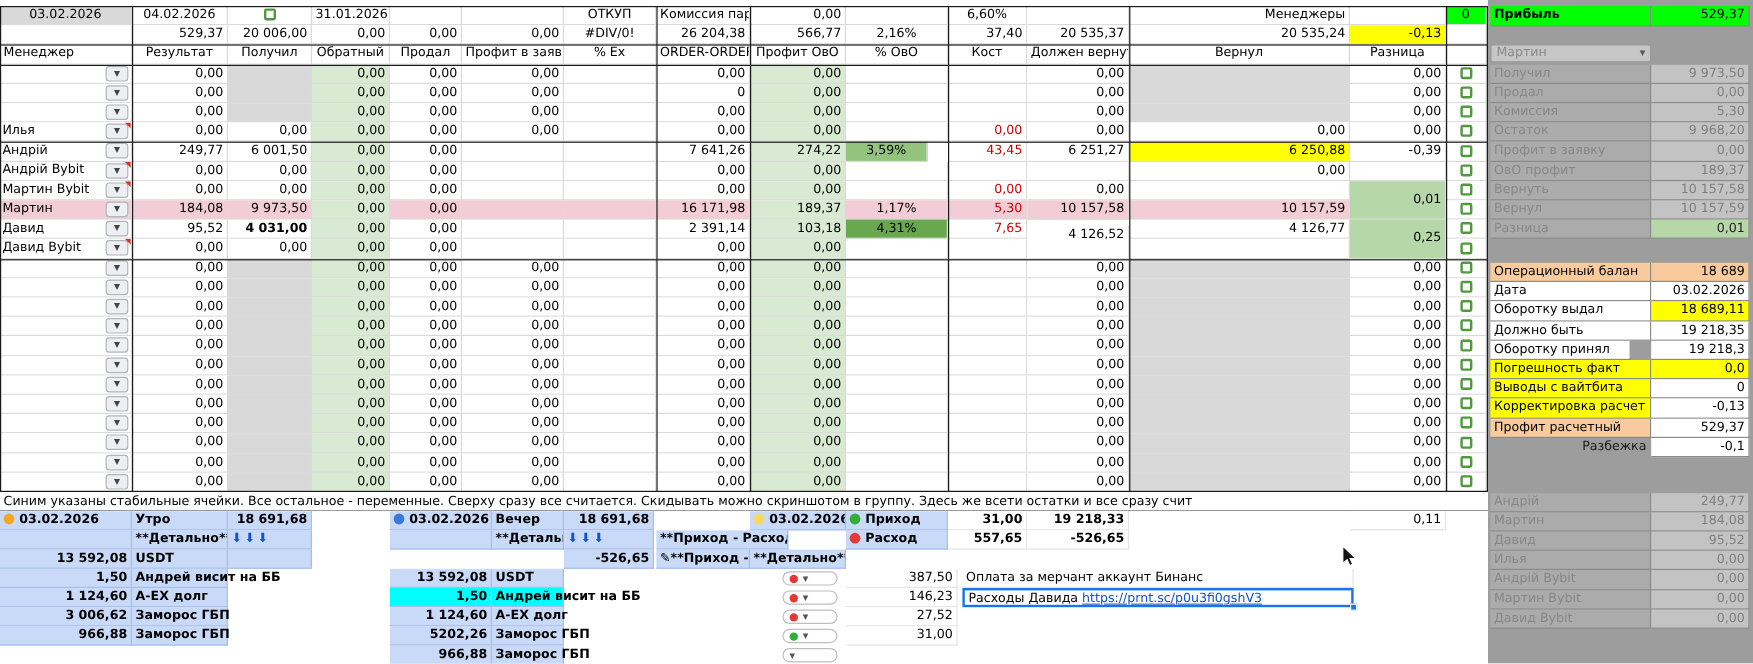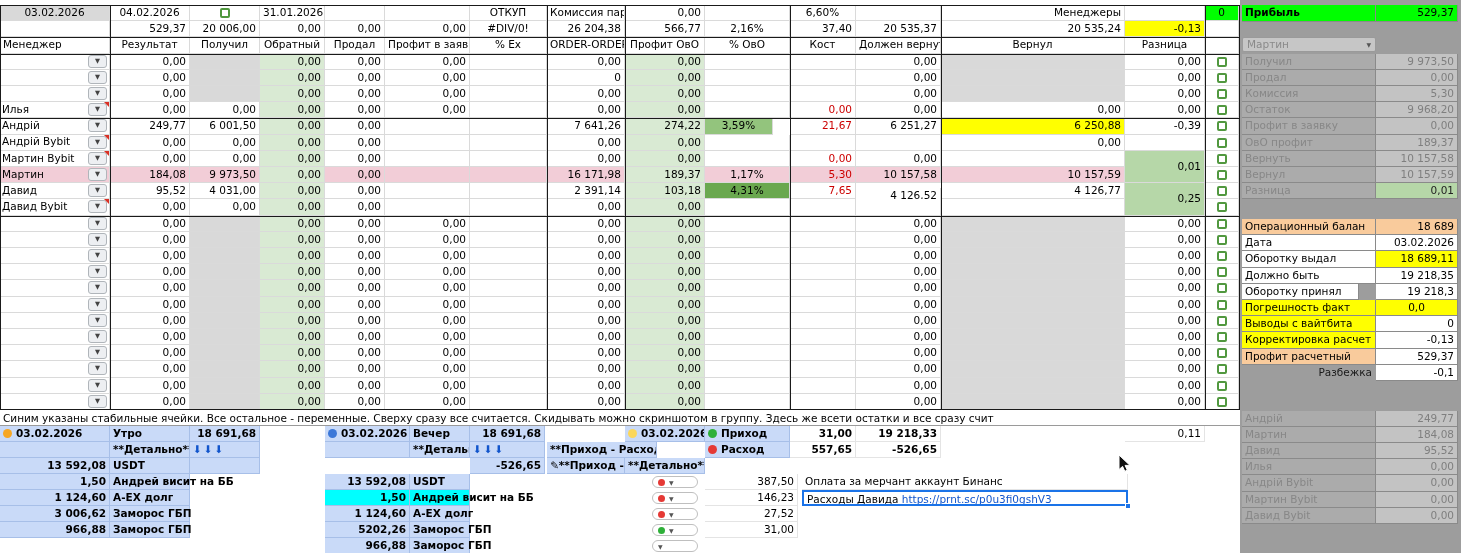--- a/index.html
+++ b/index.html
@@ -200,21 +200,21 @@
     </div>
     <div class="cell num" style="left: 110px; top: 113.4px; width: 80px; height: 16.2px;">249,77</div>
     <div class="cell num" style="left: 190px; top: 113.4px; width: 70px; height: 16.2px;">6 001,50</div>
     <div class="cell num lgreen" style="left: 260px; top: 113.4px; width: 65px; height: 16.2px;">0,00</div>
     <div class="cell num" style="left: 325px; top: 113.4px; width: 60px; height: 16.2px;">0,00</div>
     <div class="cell num" style="left: 385px; top: 113.4px; width: 85px; height: 16.2px;"></div>
     <div class="cell num" style="left: 470px; top: 113.4px; width: 77px; height: 16.2px;"></div>
     <div class="cell num" style="left: 547px; top: 113.4px; width: 78px; height: 16.2px;">7 641,26</div>
     <div class="cell num lgreen" style="left: 625px; top: 113.4px; width: 80px; height: 16.2px;">274,22</div>
     <div class="cell ctr green1" style="left: 705px; top: 113.4px; width: 68px; height: 16.2px;">3,59%</div>
-    <div class="cell num cost" style="left: 790px; top: 113.4px; width: 66px; height: 16.2px;">21,67</div>
+    <div class="cell num cost" style="left: 790px; top: 113.4px; width: 66px; height: 16.2px;">43,45</div>
     <div class="cell num" style="left: 856px; top: 113.4px; width: 85px; height: 16.2px;">6 251,27</div>
     <div class="cell num yellow" style="left: 941px; top: 113.4px; width: 184px; height: 16.2px;">6 250,88</div>
     <div class="cell num" style="left: 1125px; top: 113.4px; width: 80px; height: 16.2px;">-0,39</div>
     <div class="cell ctr" style="left: 1205px; top: 113.4px; width: 34px; height: 16.2px;"><span class="chk"></span></div>
     <div class="cell mgr" style="left: 0px; top: 129.6px; width: 110px; height: 16.2px;">
       <span class="nm">Андрій Bybit</span>
       <span class="dd">▼</span>
       <span class="marker"></span>
     </div>
     <div class="cell num" style="left: 110px; top: 129.6px; width: 80px; height: 16.2px;">0,00</div>
@@ -265,21 +265,21 @@
     <div class="cell ctr pink" style="left: 705px; top: 162px; width: 85px; height: 16.2px;">1,17%</div>
     <div class="cell num cost pink" style="left: 790px; top: 162px; width: 66px; height: 16.2px;">5,30</div>
     <div class="cell num pink" style="left: 856px; top: 162px; width: 85px; height: 16.2px;">10 157,58</div>
     <div class="cell num pink" style="left: 941px; top: 162px; width: 184px; height: 16.2px;">10 157,59</div>
     <div class="cell ctr" style="left: 1205px; top: 162px; width: 34px; height: 16.2px;"><span class="chk"></span></div>
     <div class="cell mgr" style="left: 0px; top: 178.2px; width: 110px; height: 16.2px;">
       <span class="nm">Давид</span>
       <span class="dd">▼</span>
     </div>
     <div class="cell num" style="left: 110px; top: 178.2px; width: 80px; height: 16.2px;">95,52</div>
-    <div class="cell num" style="left: 190px; top: 178.2px; width: 70px; height: 16.2px;">4 031,00</div>
+    <div class="cell num" style="left: 190px; top: 178.2px; width: 70px; height: 16.2px; font-weight: bold;">4 031,00</div>
     <div class="cell num lgreen" style="left: 260px; top: 178.2px; width: 65px; height: 16.2px;">0,00</div>
     <div class="cell num" style="left: 325px; top: 178.2px; width: 60px; height: 16.2px;">0,00</div>
     <div class="cell num" style="left: 385px; top: 178.2px; width: 85px; height: 16.2px;"></div>
     <div class="cell num" style="left: 470px; top: 178.2px; width: 77px; height: 16.2px;"></div>
     <div class="cell num" style="left: 547px; top: 178.2px; width: 78px; height: 16.2px;">2 391,14</div>
     <div class="cell num lgreen" style="left: 625px; top: 178.2px; width: 80px; height: 16.2px;">103,18</div>
     <div class="cell ctr green2" style="left: 705px; top: 178.2px; width: 85px; height: 16.2px;">4,31%</div>
     <div class="cell num cost" style="left: 790px; top: 178.2px; width: 66px; height: 16.2px;">7,65</div>
     <div class="cell num" style="left: 856px; top: 183px; width: 85px; height: 16.2px;">4 126,52</div>
     <div class="cell num" style="left: 941px; top: 178.2px; width: 184px; height: 16.2px;">4 126,77</div>
@@ -638,21 +638,21 @@
     <div class="scell num sorange" style="left: 136px; top: 219px; width: 82px; height: 16.2px;">18 689</div>
     <div class="scell swhite" style="left: 2px; top: 235.2px; width: 134px; height: 16.2px;">Дата</div>
     <div class="scell num swhite" style="left: 136px; top: 235.2px; width: 82px; height: 16.2px;">03.02.2026</div>
     <div class="scell swhite" style="left: 2px; top: 251.4px; width: 134px; height: 16.2px;">Оборотку выдал</div>
     <div class="scell num syellow" style="left: 136px; top: 251.4px; width: 82px; height: 16.2px;">18 689,11</div>
     <div class="scell swhite" style="left: 2px; top: 267.6px; width: 134px; height: 16.2px;">Должно быть</div>
     <div class="scell num swhite" style="left: 136px; top: 267.6px; width: 82px; height: 16.2px;">19 218,35</div>
     <div class="scell swhite" style="left: 2px; top: 283.8px; width: 117px; height: 16.2px;">Оборотку принял</div>
     <div class="scell num swhite" style="left: 136px; top: 283.8px; width: 82px; height: 16.2px;">19 218,3</div>
     <div class="scell syellow" style="left: 2px; top: 300px; width: 134px; height: 16.2px;">Погрешность факт</div>
-    <div class="scell num syellow" style="left: 136px; top: 300px; width: 82px; height: 16.2px; text-align: center;">0,0</div>
+    <div class="scell num syellow" style="left: 136px; top: 300px; width: 82px; height: 16.2px;">0,0</div>
     <div class="scell syellow" style="left: 2px; top: 316.2px; width: 134px; height: 16.2px;">Выводы с вайтбита</div>
     <div class="scell num swhite" style="left: 136px; top: 316.2px; width: 82px; height: 16.2px;">0</div>
     <div class="scell syellow" style="left: 2px; top: 332.4px; width: 134px; height: 16.2px;">Корректировка расчет</div>
     <div class="scell num swhite" style="left: 136px; top: 332.4px; width: 82px; height: 16.2px;">-0,13</div>
     <div class="scell sorange" style="left: 2px; top: 348.6px; width: 134px; height: 16.2px;">Профит расчетный</div>
     <div class="scell num swhite" style="left: 136px; top: 348.6px; width: 82px; height: 16.2px;">529,37</div>
     <div class="scell splain" style="left: 2px; top: 364.8px; width: 134px; height: 16.2px;">Разбежка</div>
     <div class="scell num swhite" style="left: 136px; top: 364.8px; width: 82px; height: 16.2px;">-0,1</div>
     <div class="scell dimlbl" style="left: 2px; top: 410.6px; width: 134px; height: 16.2px;">Андрій</div>
     <div class="scell dimval num" style="left: 136px; top: 410.6px; width: 82px; height: 16.2px;">249,77</div>

